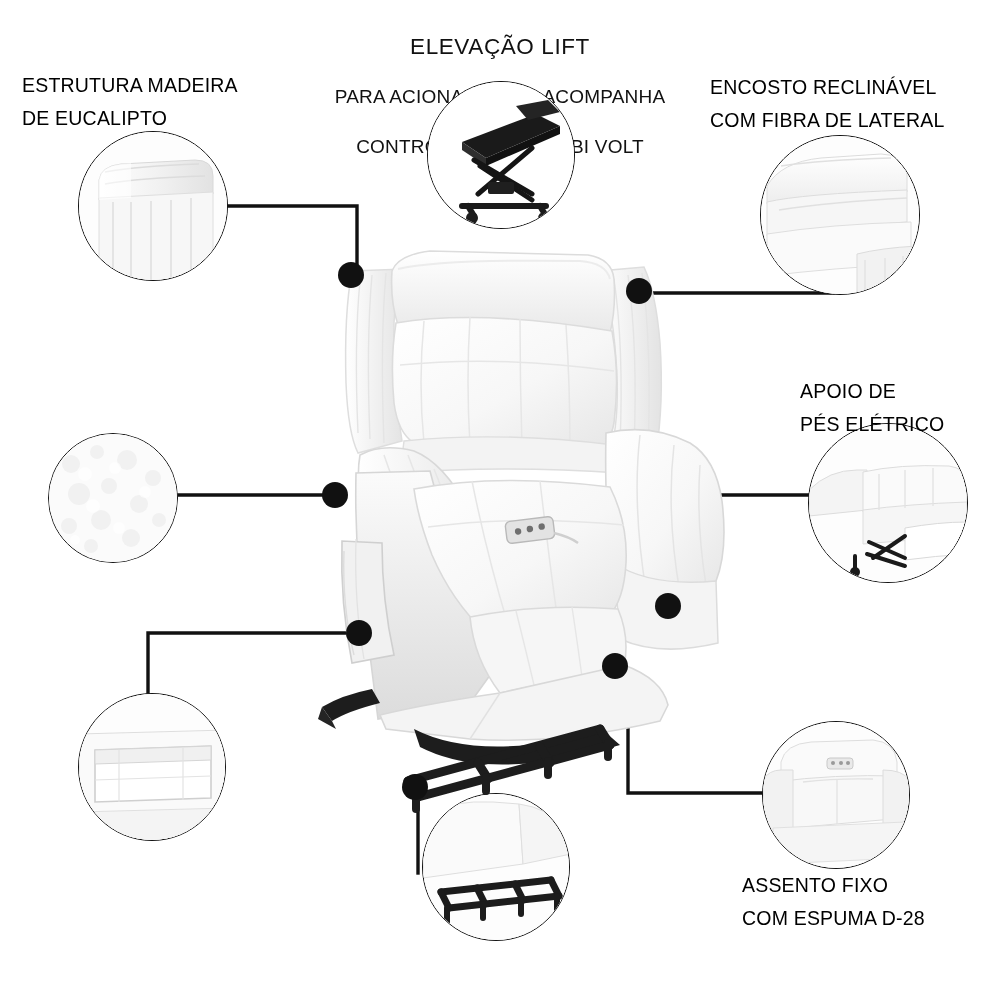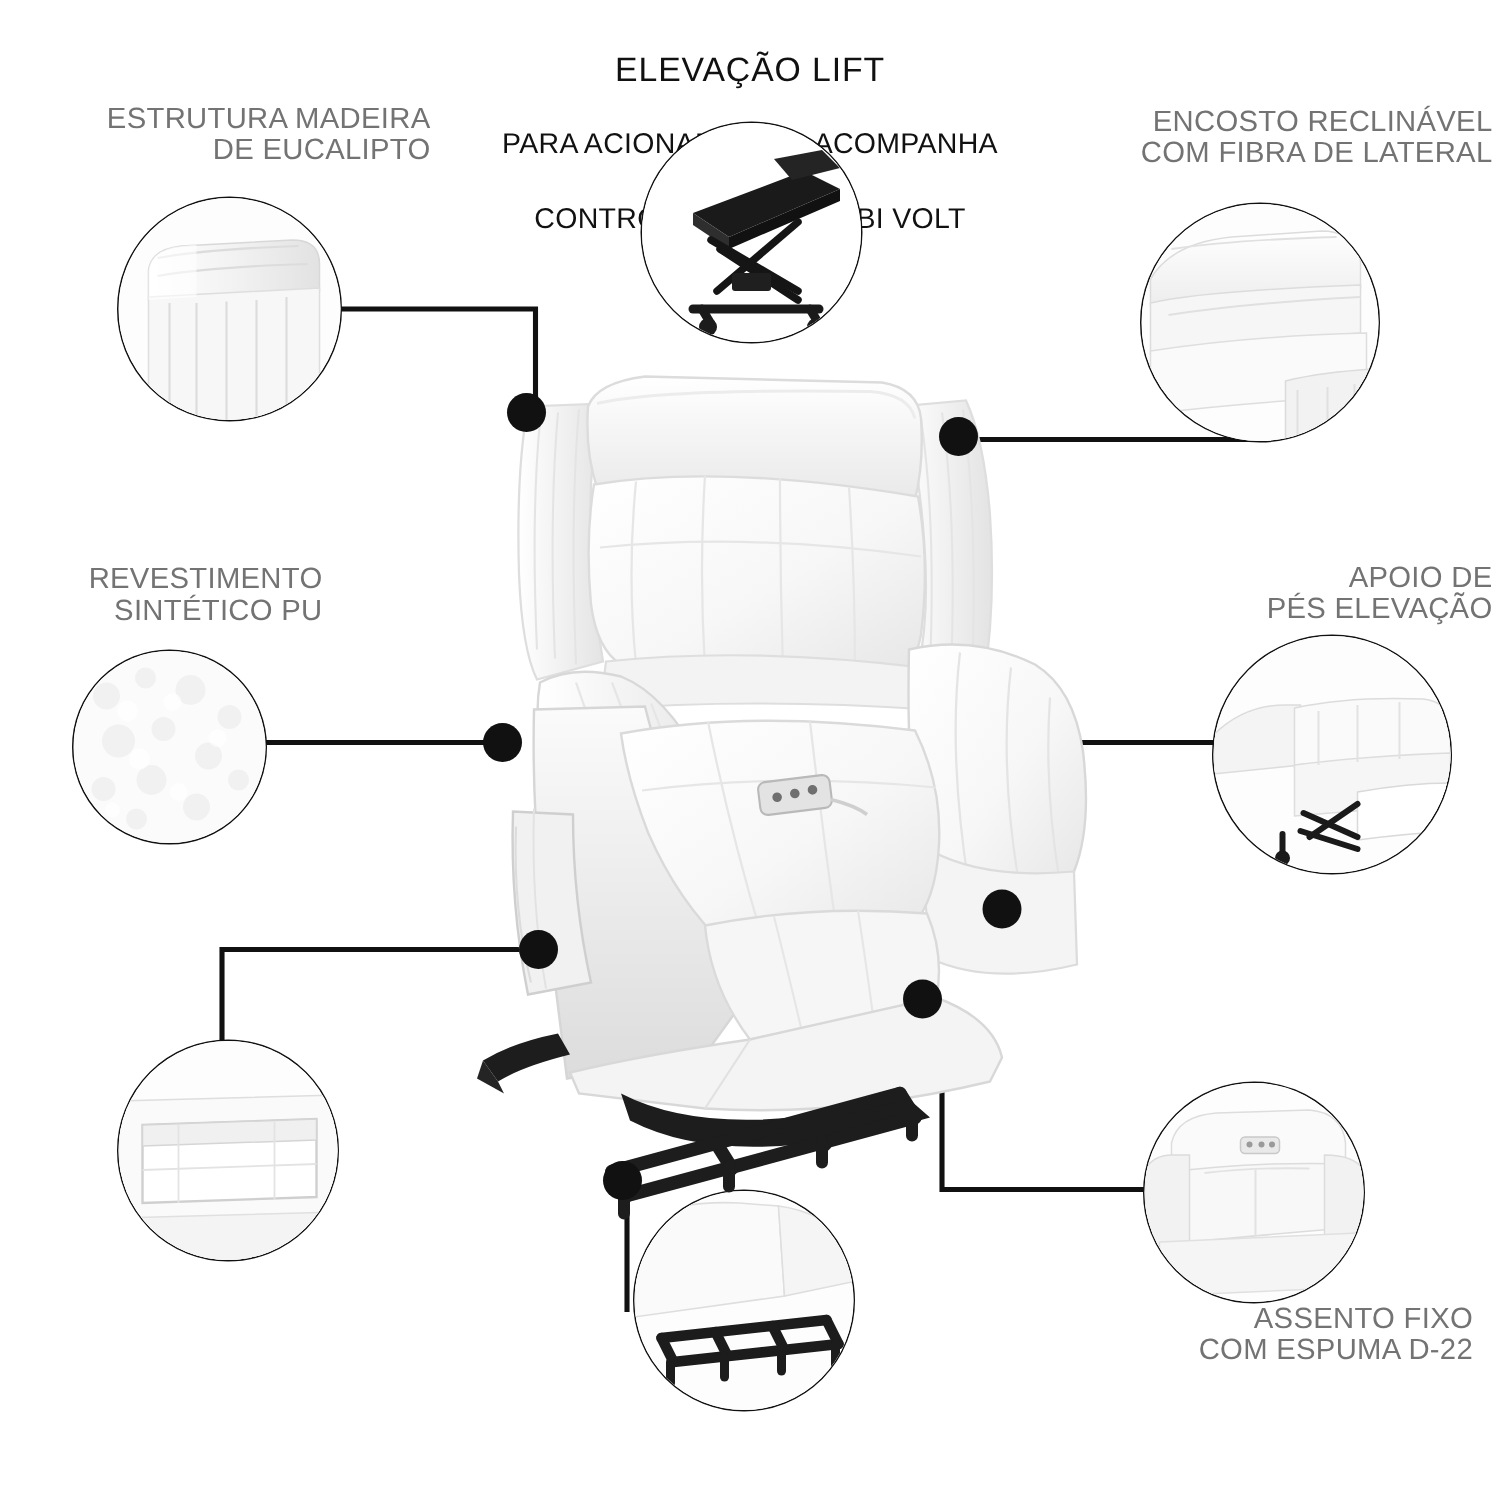--- a/index.html
+++ b/index.html
@@ -8,25 +8,25 @@
     background:#ffffff;
     font-family:"Liberation Sans", sans-serif;
     color:#1a1a1a;
     overflow:hidden;
     position:relative;
   }
   #stage{position:absolute;left:0;top:3px;width:1000px;height:1000px;}
 
   .lbl{
     position:absolute;
-    text-align:right;
+    text-align:left;
     font-size:19.5px;
-    line-height:21px;
+    line-height:33px;
     letter-spacing:.2px;
-    color:#737373;
+    color:#000000;
     white-space:pre-line;
     font-weight:400;
   }
   .title{
     position:absolute;
     text-align:center;
     font-size:22px;
     line-height:25px;
     letter-spacing:.2px;
     color:#111;
@@ -187,22 +187,20 @@
       <g fill="#ffffff" opacity="0.65">
         <circle cx="36" cy="40" r="7"></circle>
           <circle cx="66" cy="34" r="6"></circle>
           <circle cx="96" cy="58" r="6"></circle>
         <circle cx="44" cy="72" r="7"></circle>
           <circle cx="70" cy="94" r="6"></circle>
           <circle cx="26" cy="106" r="5"></circle>
       </g>
     </svg>
   </div>
-  <div class="lbl" style="left:10px;top:373px;width:205px;">REVESTIMENTO
-SINTÉTICO PU</div>
 
   <div class="callout" style="left:808px;top:420px;width:160px;height:160px;">
     <svg width="160" height="160" viewBox="0 0 160 160">
       <rect width="160" height="160" fill="#fdfdfd"></rect>
 
       <path d="M0,66 Q20,46 48,46 L58,46 L58,86 L0,92 Z" fill="#f4f4f4" stroke="#dcdcdc"></path>
       <path d="M54,48 Q90,40 140,42 Q156,44 158,58 L158,80 Q100,84 54,88 Z" fill="#fafafa" stroke="#dcdcdc"></path>
       <path d="M54,86 Q100,80 158,78 L158,112 Q100,116 54,120 Z" fill="#f6f6f6" stroke="#dddddd"></path>
 
       <path d="M96,104 Q130,98 158,98 L158,130 Q126,132 96,136 Z" fill="#ffffff" stroke="#d9d9d9"></path>
@@ -215,21 +213,21 @@
       </g>
       <circle cx="46" cy="148" r="5" fill="#1a1a1a"></circle>
       <g stroke="#e2e2e2" stroke-width="1.3" fill="none">
         <path d="M70,50 L70,86"></path>
           <path d="M96,46 L96,84"></path>
           <path d="M124,44 L124,82"></path>
       </g>
     </svg>
   </div>
   <div class="lbl" style="left:800px;top:372px;width:195px;">APOIO DE
-PÉS ELEVAÇÃO</div>
+PÉS ELÉTRICO</div>
 
   <div class="callout" style="left:78px;top:690px;width:148px;height:148px;">
     <svg width="148" height="148" viewBox="0 0 148 148">
       <rect width="148" height="148" fill="#fdfdfd"></rect>
       <path d="M0,40 L148,36 L148,122 L0,128 Z" fill="#fafafa" stroke="#dedede"></path>
 
       <path d="M16,56 L132,52 L132,104 L16,108 Z" fill="#ffffff" stroke="#cfcfcf" stroke-width="1.6"></path>
       <path d="M16,56 L132,52 L132,66 L16,70 Z" fill="#f0f0f0" stroke="#d5d5d5"></path>
       <g stroke="#e3e3e3" stroke-width="1.2" fill="none">
         <path d="M16,86 L132,82"></path>
@@ -256,21 +254,21 @@
         <circle cx="78" cy="41" r="2" fill="#9a9a9a"></circle>
         <circle cx="85" cy="41" r="2" fill="#9a9a9a"></circle>
       <g stroke="#e2e2e2" stroke-width="1.3" fill="none">
         <path d="M74,58 L74,102"></path>
           <path d="M40,60 Q74,56 110,57"></path>
       </g>
       <path d="M10,106 L142,100 L142,136 L10,142 Z" fill="#f5f5f5" stroke="#e0e0e0"></path>
     </svg>
   </div>
   <div class="lbl" style="left:742px;top:866px;width:240px;">ASSENTO FIXO
-COM ESPUMA D-22</div>
+COM ESPUMA D-28</div>
 
   <div class="callout" style="left:422px;top:790px;width:148px;height:148px;">
     <svg width="148" height="148" viewBox="0 0 148 148">
       <rect width="148" height="148" fill="#fdfdfd"></rect>
       <path d="M0,20 Q30,6 70,8 L96,10 L100,70 L0,84 Z" fill="#fafafa" stroke="#dedede"></path>
       <path d="M96,10 Q126,14 140,34 L148,60 L100,70 Z" fill="#f5f5f5" stroke="#dedede"></path>
 
       <g stroke="#1c1c1c" stroke-width="7" fill="none" stroke-linecap="round" stroke-linejoin="round">
         <path d="M18,98 L128,86"></path>
         <path d="M26,114 L136,102"></path>

